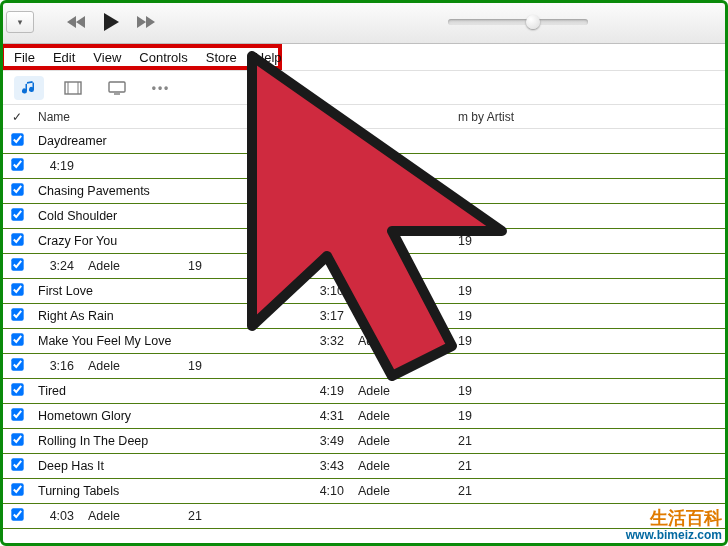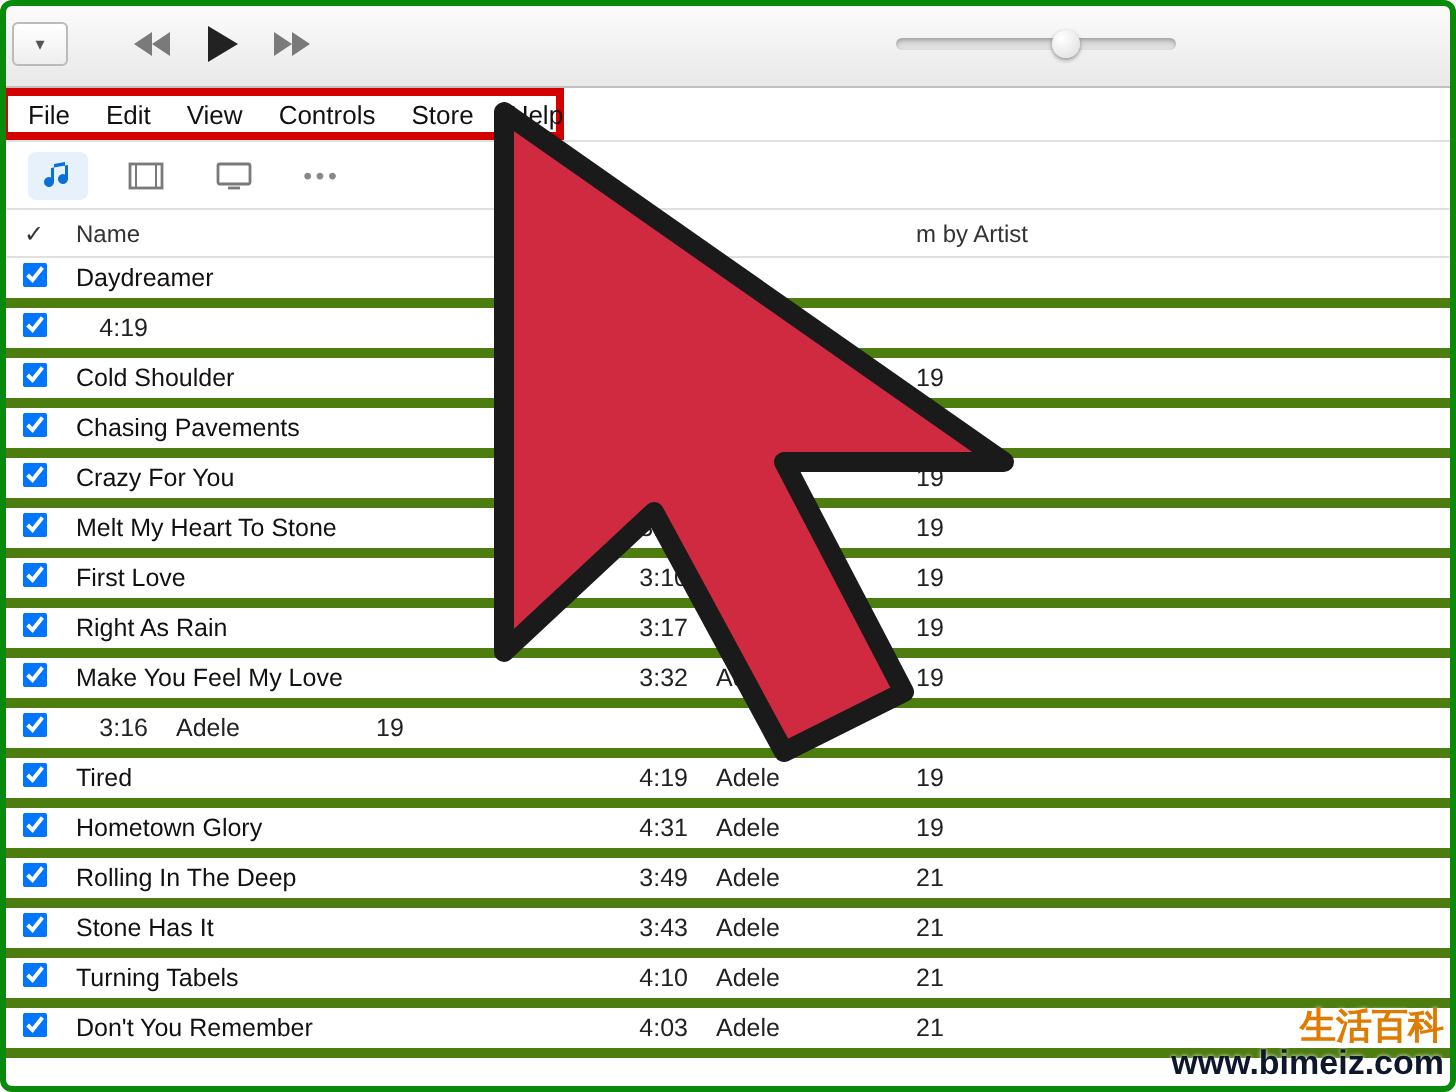--- a/index.html
+++ b/index.html
@@ -81,41 +81,41 @@
   }
   .col-check { width:34px; text-align:center; }
   .col-name { flex:0 0 270px; padding-left:4px; position:relative; }
   .col-time { flex:0 0 54px; text-align:right; padding-right:14px; }
   .col-artist { flex:0 0 100px; }
   .col-album { flex:1; }
   .cloud-icon { position:absolute; right:10px; top:3px; color:#999; }
   .row {
     display:flex; align-items:center;
     height:25px;
-    border-bottom:5px solid #4d7c0f;
+    border-bottom:1px solid #4d7c0f;
     font-size:12.5px; color:#111;
   }
   .row .col-check input { transform: scale(0.95); }
   .row .col-name { font-weight:400; }
   .row .col-time { color:#222; }
   .row .col-artist { color:#222; }
   .row .col-album { color:#222; }
   .cursor-overlay {
     position:absolute;
     left:232px; top:46px;
     pointer-events:none;
   }
   .watermark {
     position:absolute; right:6px; bottom:4px;
     font-size:18px; color:#e07b00; font-weight:bold;
     font-family: "Microsoft YaHei", sans-serif;
     text-align:right; line-height:1.1;
     text-shadow: 0 0 2px #fff;
   }
-  .watermark .url { font-size:17px; color:#0f172a; display:block; }
+  .watermark .url { font-size:12px; color:#0369a1; display:block; }
   .border-frame {
     position:absolute; inset:0;
     border:3px solid #0a8a0a;
     border-radius:6px;
     pointer-events:none;
   }
 </style>
 </head>
 <body>
 
@@ -200,42 +200,41 @@
       <div class="col-album"></div>
     </div>
     <div class="row">
       <div class="col-check"><input type="checkbox" checked="" style=""></div>
       <div class="col-time">4:19</div>
       <div class="col-artist"></div>
       <div class="col-album"></div>
     </div>
     <div class="row">
       <div class="col-check"><input type="checkbox" checked="" style=""></div>
-      <div class="col-name">Cold Shoulder</div>
-      <div class="col-time">3:12</div>
-      <div class="col-artist">Adele</div>
-      <div class="col-album">19</div>
-    </div>
-    <div class="row">
-      <div class="col-check"><input type="checkbox" checked="" style=""></div>
       <div class="col-name">Chasing Pavements</div>
       <div class="col-time">3:31</div>
       <div class="col-artist">Ad</div>
       <div class="col-album"></div>
     </div>
     <div class="row">
       <div class="col-check"><input type="checkbox" checked="" style=""></div>
+      <div class="col-name">Cold Shoulder</div>
+      <div class="col-time">3:12</div>
+      <div class="col-artist">Adele</div>
+      <div class="col-album">19</div>
+    </div>
+    <div class="row">
+      <div class="col-check"><input type="checkbox" checked="" style=""></div>
       <div class="col-name">Crazy For You</div>
       <div class="col-time">3:28</div>
       <div class="col-artist">Adele</div>
       <div class="col-album">19</div>
     </div>
     <div class="row">
       <div class="col-check"><input type="checkbox" checked="" style=""></div>
-      <div class="col-name">Melt My Heart To Stone</div>
       <div class="col-time">3:24</div>
       <div class="col-artist">Adele</div>
       <div class="col-album">19</div>
     </div>
     <div class="row">
       <div class="col-check"><input type="checkbox" checked="" style=""></div>
       <div class="col-name">First Love</div>
       <div class="col-time">3:10</div>
       <div class="col-artist">Adele</div>
       <div class="col-album">19</div>
@@ -276,35 +275,34 @@
     </div>
     <div class="row">
       <div class="col-check"><input type="checkbox" checked="" style=""></div>
       <div class="col-name">Rolling In The Deep</div>
       <div class="col-time">3:49</div>
       <div class="col-artist">Adele</div>
       <div class="col-album">21</div>
     </div>
     <div class="row">
       <div class="col-check"><input type="checkbox" checked="" style=""></div>
-      <div class="col-name">Stone Has It</div>
+      <div class="col-name">Deep Has It</div>
       <div class="col-time">3:43</div>
       <div class="col-artist">Adele</div>
       <div class="col-album">21</div>
     </div>
     <div class="row">
       <div class="col-check"><input type="checkbox" checked="" style=""></div>
       <div class="col-name">Turning Tabels</div>
       <div class="col-time">4:10</div>
       <div class="col-artist">Adele</div>
       <div class="col-album">21</div>
     </div>
     <div class="row">
       <div class="col-check"><input type="checkbox" checked="" style=""></div>
-      <div class="col-name">Don't You Remember</div>
       <div class="col-time">4:03</div>
       <div class="col-artist">Adele</div>
       <div class="col-album">21</div>
     </div>
   </div>
 
 <div class="cursor-overlay">
   <svg width="380" height="340" viewBox="0 0 380 340">
     <path d="M 20 10 L 20 280 L 95 210 L 160 330 L 220 300 L 160 185 L 270 185 Z" fill="#cf2a3f" stroke="#1a1a1a" stroke-width="10" stroke-linejoin="round"></path>
   </svg>

